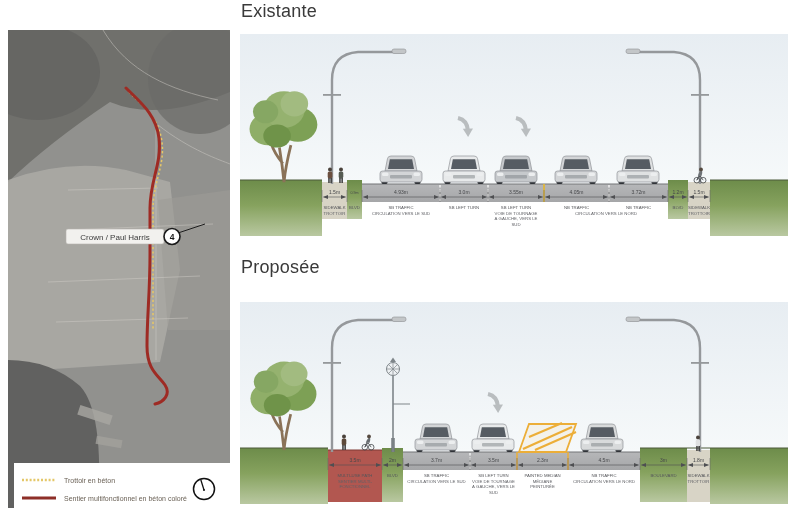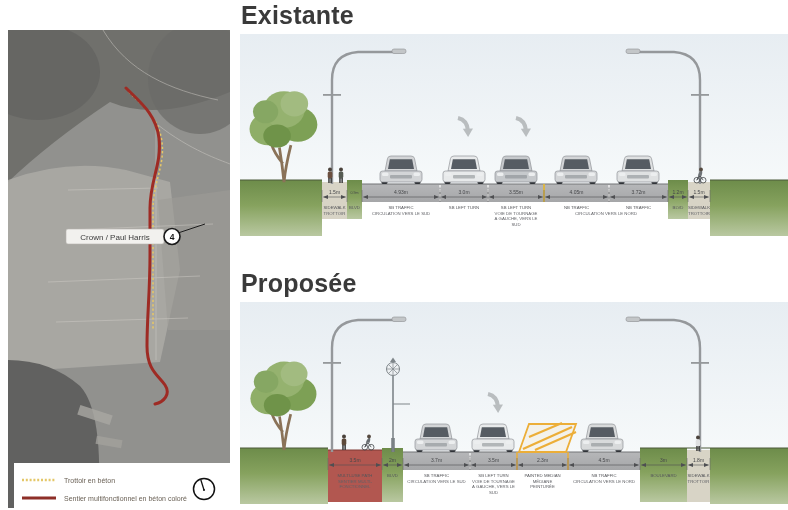--- a/index.html
+++ b/index.html
@@ -1,20 +1,20 @@
 <!DOCTYPE html>
 <html><head>
 <meta charset="utf-8">
 <style>
   html,body{margin:0;padding:0;background:#fff;}
   .canvas{position:relative;width:788px;height:510px;background:#ffffff;overflow:hidden;
           font-family:"Liberation Sans",sans-serif;}
-  .heading{position:absolute;left:241px;font-size:25px;font-weight:700;color:#3a3a3a;letter-spacing:0.2px;}
+  .heading{position:absolute;left:241px;font-size:18px;font-weight:400;color:#3a3a3a;letter-spacing:0.2px;}
   #heading-existante{top:1px;}
-  #heading-proposee{top:269px;}
+  #heading-proposee{top:257px;}
   .abs{position:absolute;}
   svg text{font-family:"Liberation Sans",sans-serif;}
   .dim-val{font-size:5px;fill:#46474a;text-anchor:middle;}
   .lane-en{font-size:4.3px;fill:#55565a;text-anchor:middle;}
   .lane-fr{font-size:4.3px;fill:#606166;text-anchor:middle;}
   .ticks{stroke:#6a6a6a;stroke-width:0.6;}
   .dimline{stroke:#4e4f52;stroke-width:0.6;}
   .maplabel{font-size:8px;fill:#3b3b3b;}
   .legtext{font-size:7px;fill:#6b6257;}
 </style>

